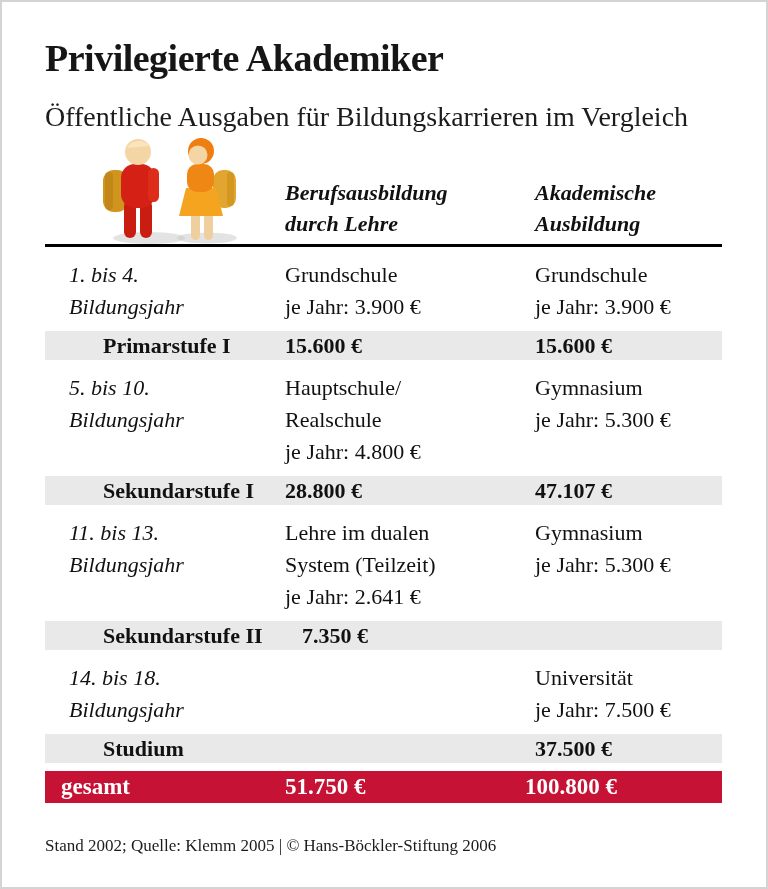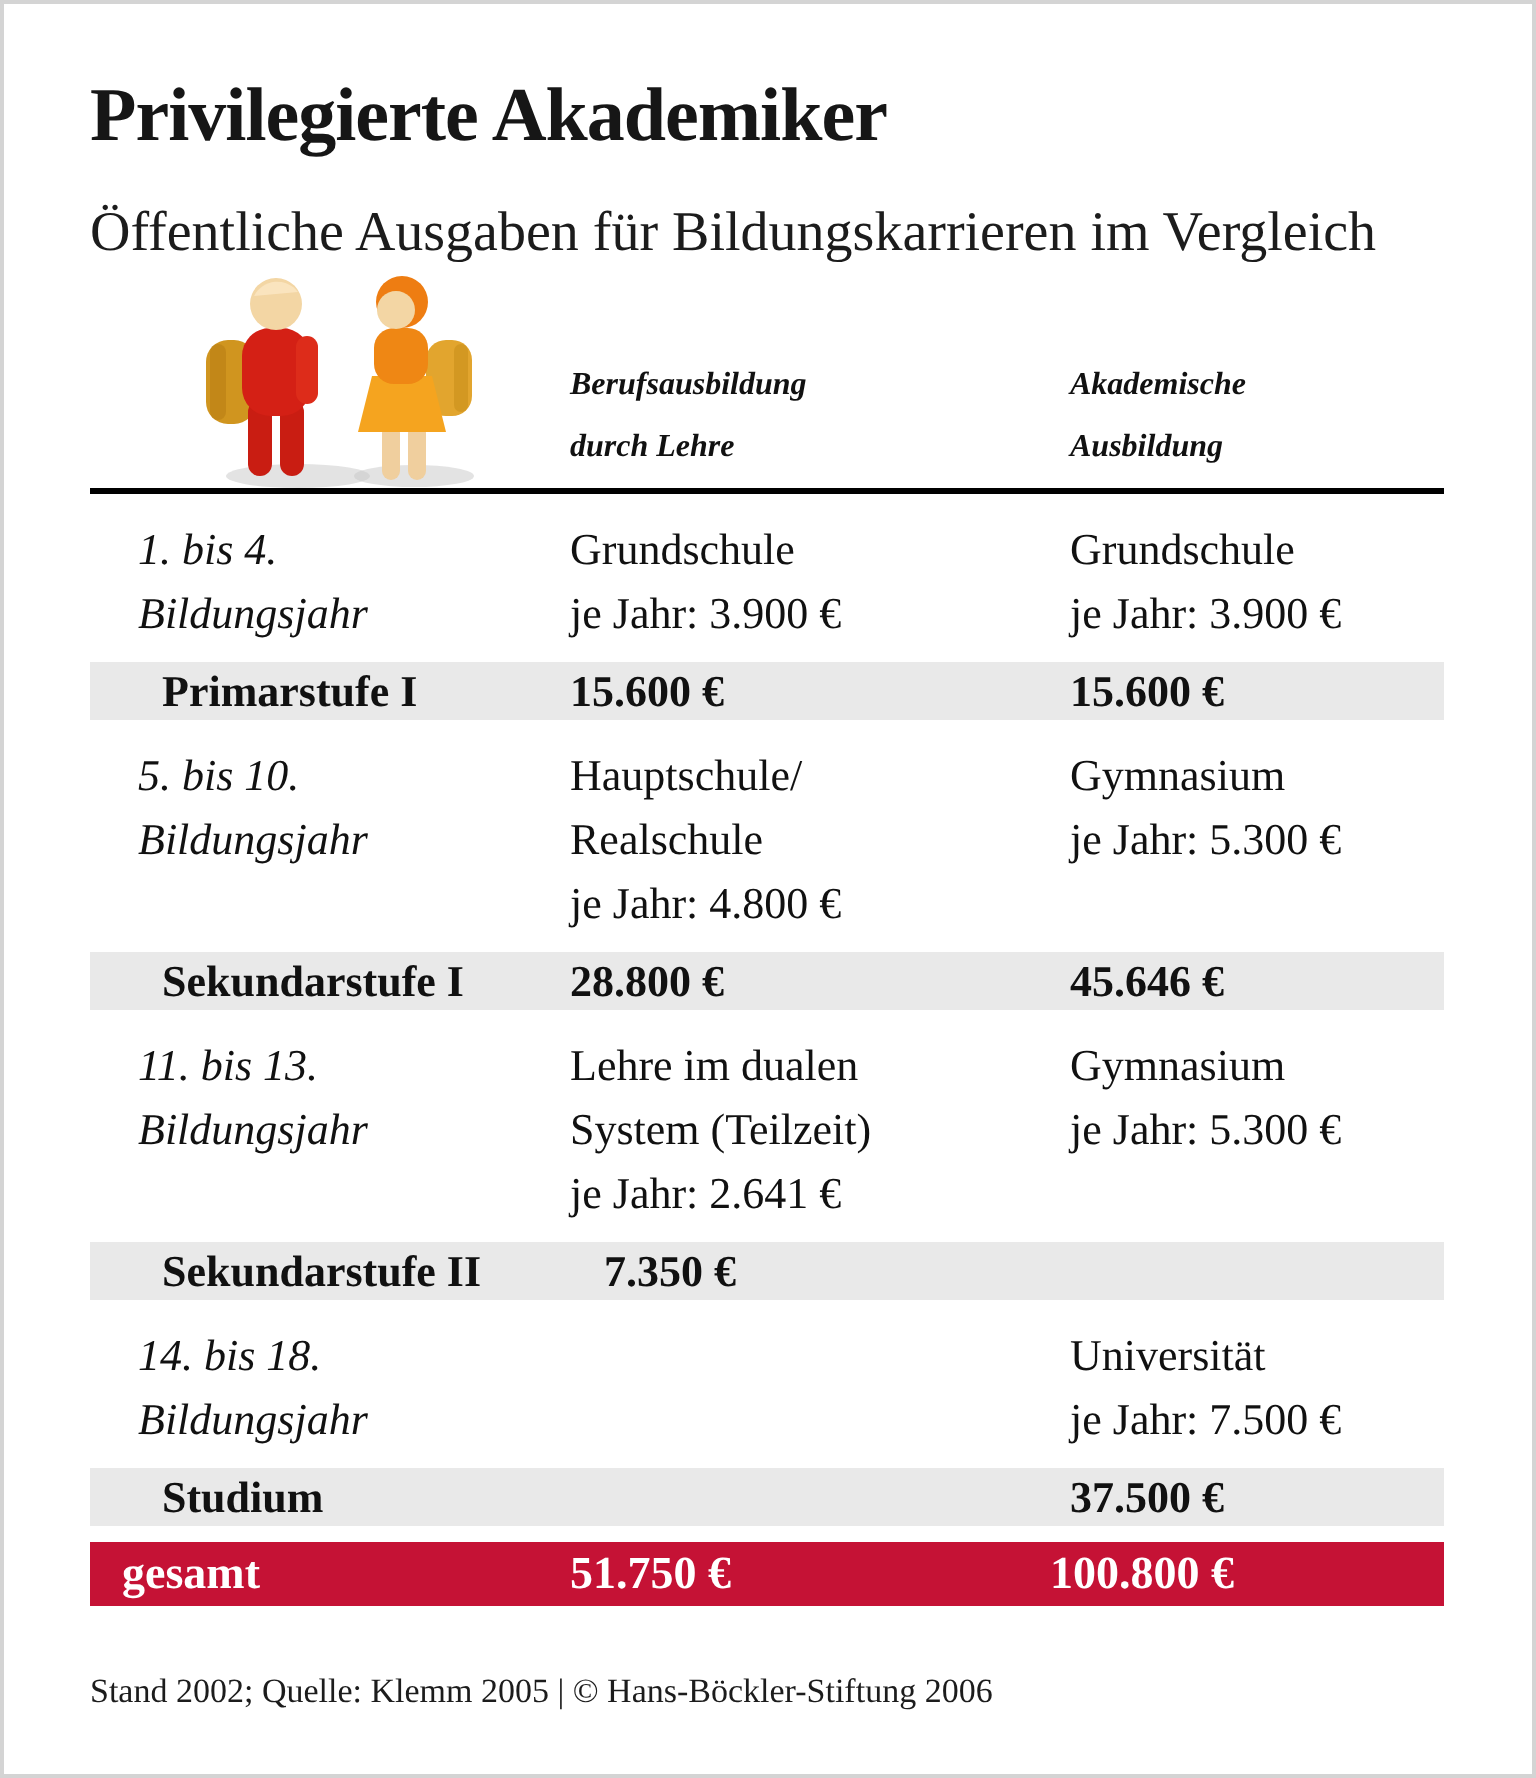--- a/index.html
+++ b/index.html
@@ -19,36 +19,36 @@
     font-size:28px; line-height:30px; margin-top:22px; color:#1c1c1c;
   }
 
   .header-row {
     display:grid; grid-template-columns:240px 250px 187px;
     align-items:end; height:112px;
   }
   .figures { padding-left:46px; align-self:end; }
   .figures svg { display:block; margin-bottom:-2px; }
   .colhead {
-    font-size:16px; line-height:31px; font-weight:bold; font-style:italic;
+    font-size:22px; line-height:31px; font-weight:bold; font-style:italic;
     white-space:pre-line; padding-bottom:5px; color:#111;
   }
   .rule { height:3px; background:#000; }
 
   .row { display:grid; grid-template-columns:240px 250px 187px; }
   .row .c { white-space:pre-line; }
 
   .detail { font-size:22px; line-height:32px; margin:12px 0 8px 0; }
   .detail .label { font-style:italic; padding-left:24px; }
 
   .band {
     background:var(--band-gray, #e9e9e9);
     font-size:22px; font-weight:bold; height:29px; line-height:29px;
   }
-  .band .label { padding-left:36px; }
+  .band .label { padding-left:36px;margin-left:22px; }
 
   .total {
     background:var(--accent-red, #c51235); color:#fff;
     font-size:23px; font-weight:bold; height:32px; line-height:32px;
     margin-top:8px;
   }
   .total .label { padding-left:16px; }
 
   .indent-sm { padding-left:17px; }
   .nudge-left { margin-left:-10px; }
@@ -122,21 +122,21 @@
       <div class="c val">Hauptschule/
 Realschule
 je Jahr: 4.800 €</div>
       <div class="c val">Gymnasium
 je Jahr: 5.300 €</div>
     </div>
 
     <div class="row band">
       <div class="c label">Sekundarstufe I</div>
       <div class="c val">28.800 €</div>
-      <div class="c val">45.646 €</div>
+      <div class="c val">47.107 €</div>
     </div>
 
     <div class="row detail">
       <div class="c label">11. bis 13.
 Bildungsjahr</div>
       <div class="c val">Lehre im dualen
 System (Teilzeit)
 je Jahr: 2.641 €</div>
       <div class="c val">Gymnasium
 je Jahr: 5.300 €</div>

